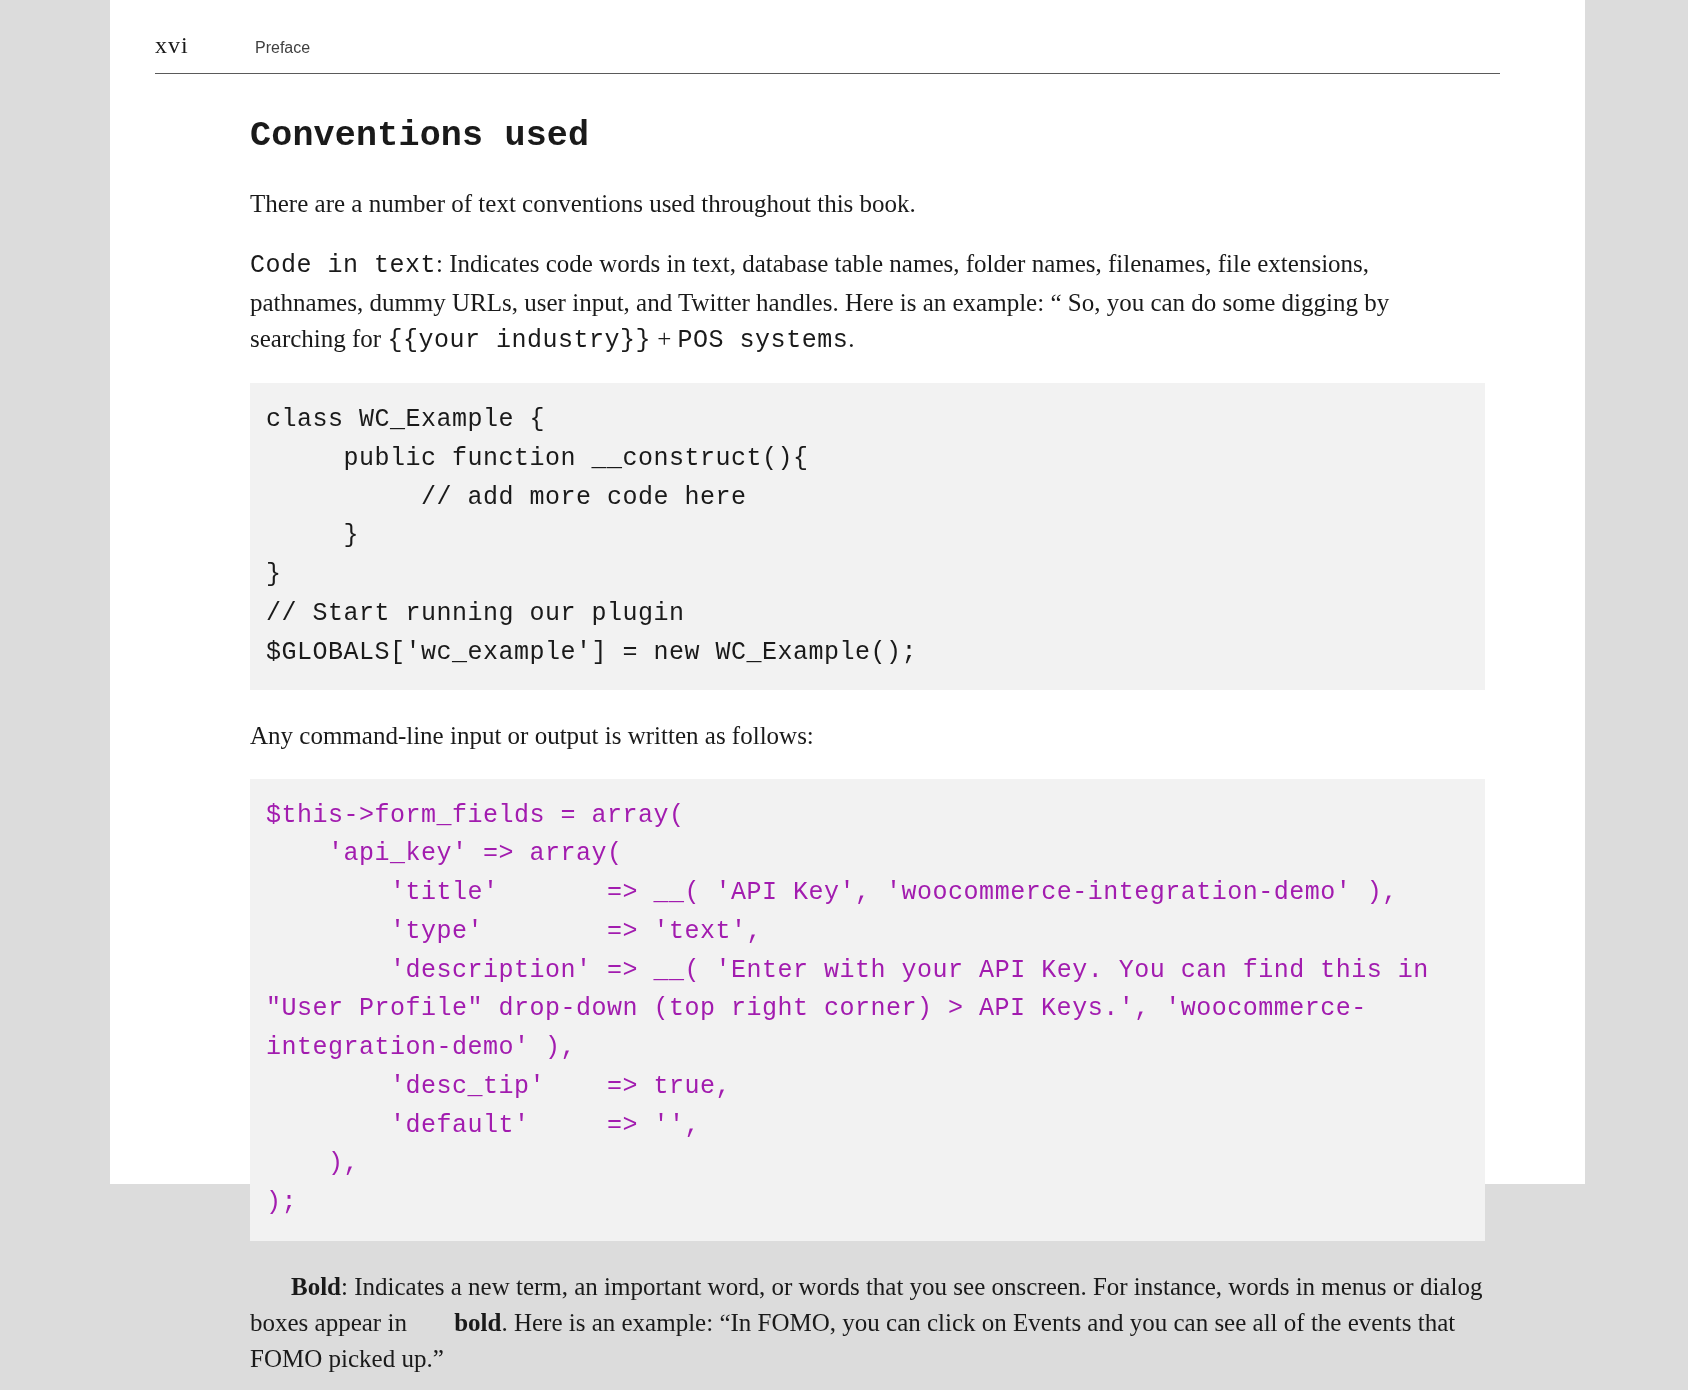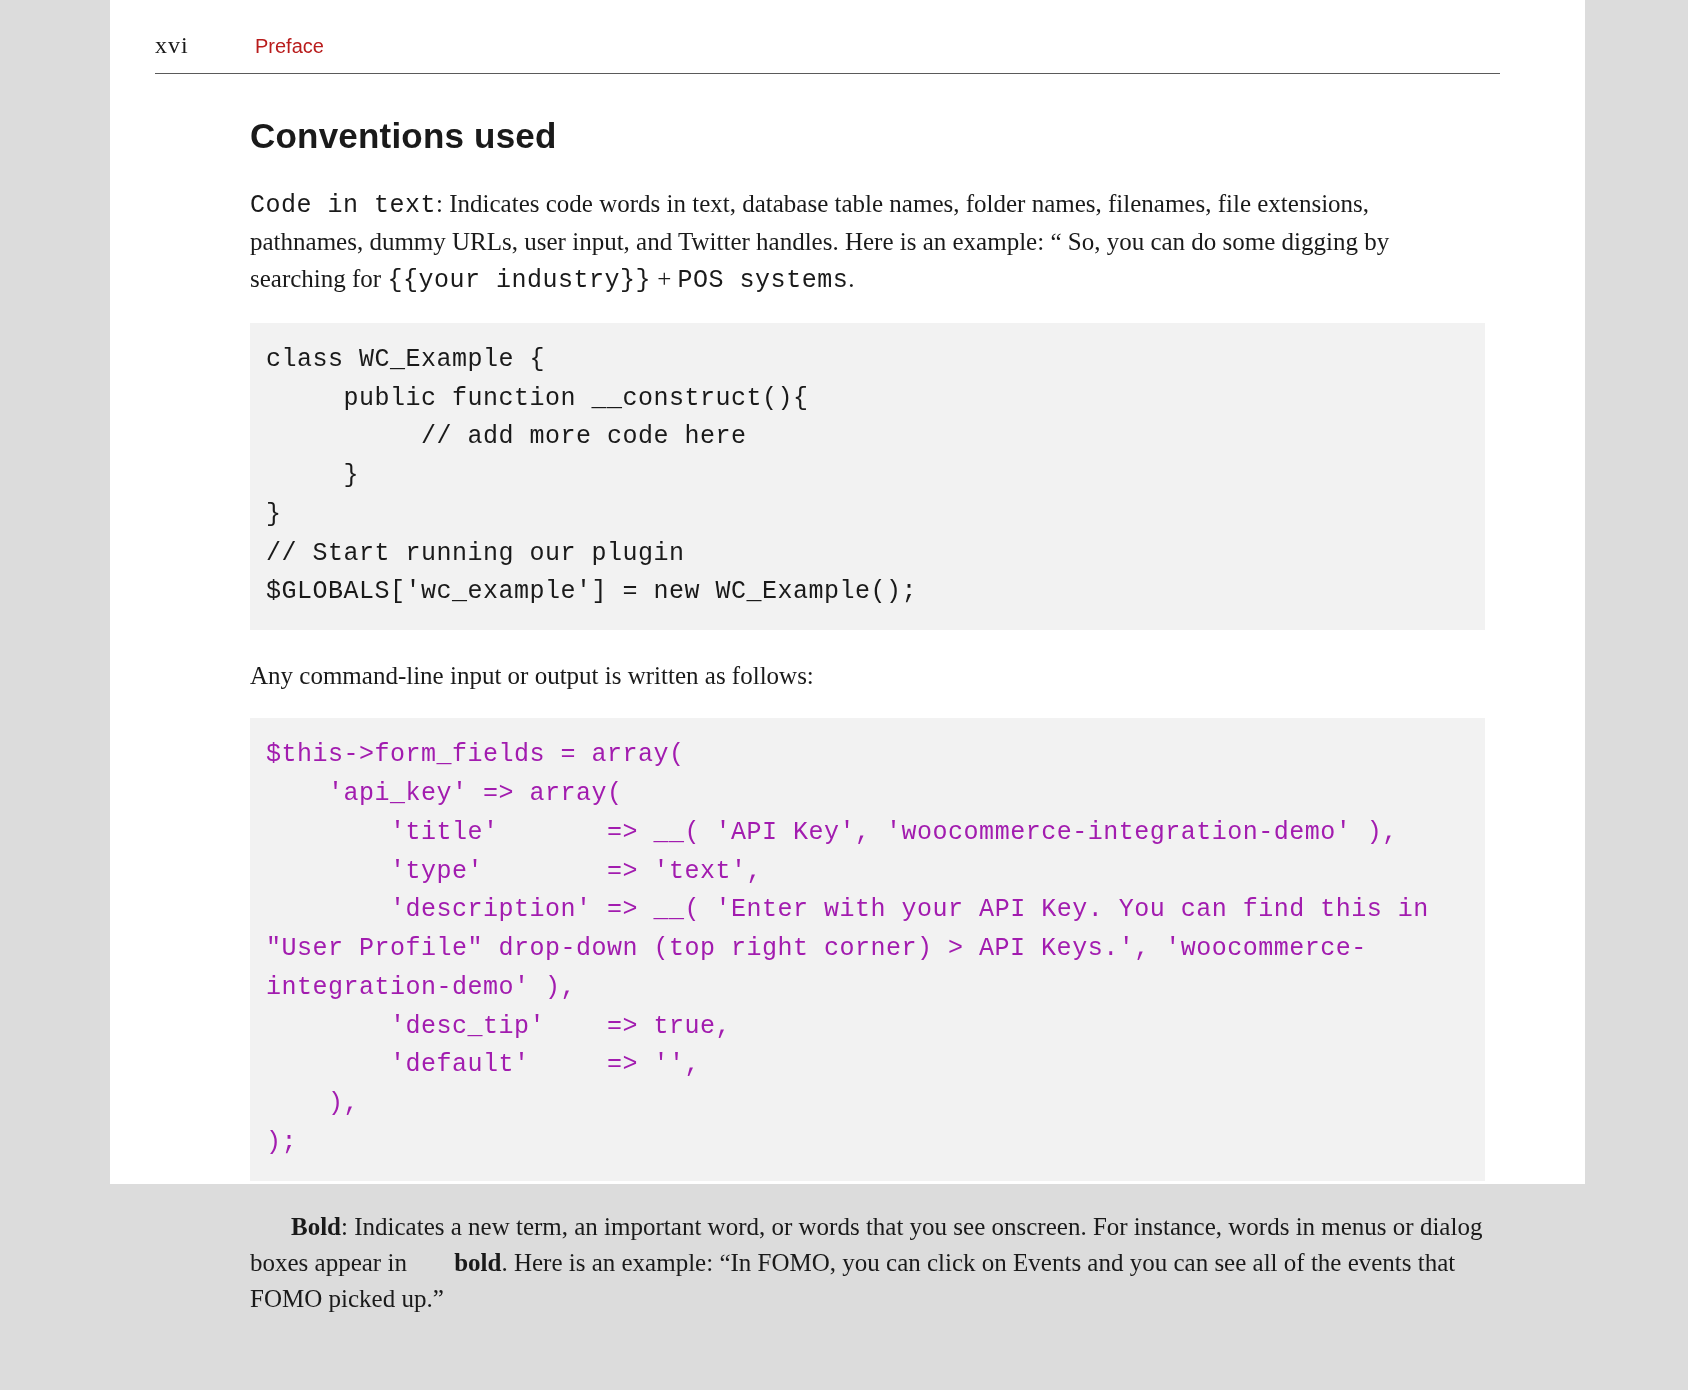--- a/index.html
+++ b/index.html
@@ -35,29 +35,29 @@
   .page-number {
     font-family: Georgia, serif;
     font-size: 24px;
     color: #1a1a1a;
     width: 100px;
     text-align: left;
     letter-spacing: 1px;
   }
   .section-label {
     font-family: 'Segoe UI', 'Helvetica Neue', Arial, sans-serif;
-    font-size: 20px;
-    color: #b91c1c;
+    font-size: 16px;
+    color: #404040;
     font-weight: 400;
   }
   .content {
     padding: 42px 100px 0 140px;
   }
   .h2 {
-    font-family: Liberation Sans, sans-serif;
+    font-family: Liberation Mono, monospace;
     font-weight: 700;
     font-size: 35px;
     color: #1a1a1a;
     letter-spacing: 0.2px;
     margin-bottom: 30px;
   }
   .para {
     font-family: Georgia, 'Minion Pro', 'Times New Roman', serif;
     font-size: 25px;
     line-height: 1.45;
@@ -104,20 +104,21 @@
 
   <div class="header-row">
     <div class="page-number">xvi</div>
     <div class="section-label">Preface</div>
   </div>
 
   <div class="content">
 
     <div class="h2">Conventions used</div>
 
+    <p class="para">There are a number of text conventions used throughout this book.</p>
 
     <p class="para">
       <span class="mono">Code in text</span><span>: Indicates code words in text, database table names, folder names, filenames, file extensions, pathnames, dummy URLs, user input, and Twitter handles. Here is an example: “ So, you can do some digging by searching for </span><span class="mono">{{your industry}}</span><span> + </span><span class="mono">POS systems</span><span>.</span>
     </p>
 
 
     <div class="code-block">class WC_Example {
      public function __construct(){
           // add more code here
      }

